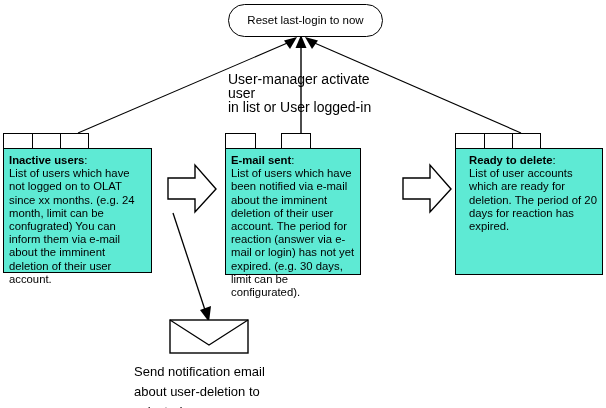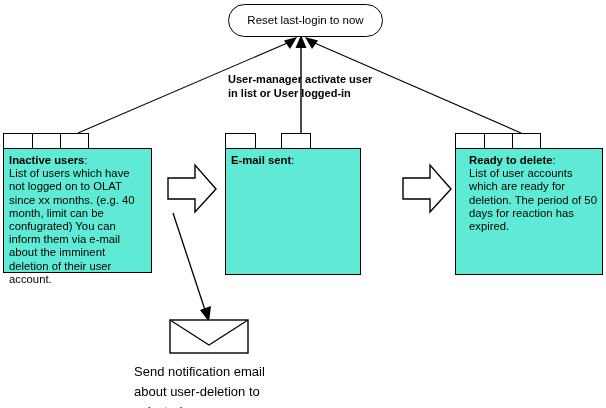--- a/index.html
+++ b/index.html
@@ -88,25 +88,24 @@
   }
   .envelope-caption {
     position: absolute;
     font-size: 13px;
     line-height: 20px;
   }
 
   
   .edge-label {
     position: absolute;
-    font-size: 11px;
+    font-size: 14px;
     line-height: 14px;
     background: transparent;
     white-space: pre-line;
-    font-weight: bold;
   }
 </style>
 </head>
 <body>
 
 <div id="diagram-canvas">
 
   <svg id="edge-layer" viewBox="0 0 606 408" width="606" height="408" xmlns="http://www.w3.org/2000/svg">
 
     <g>
@@ -152,47 +151,48 @@
 
   <div class="state-box" style="left:3px; top:133px; width:153px; height:142px;">
     <div class="state-tabs">
       <div class="state-tab" style="left:0px; width:30px;"></div>
       <div class="state-tab" style="left:29px; width:57px;"></div>
       <div class="state-tab" style="left:57px; width:29px;"></div>
     </div>
     <div class="state-body" style="top:15px; width:149px; height:125px;">
       <div class="state-text">
         <span class="state-title">Inactive users</span><span class="state-colon">:</span>
-        <span class="state-desc">List of users which have not logged on to OLAT since xx months. (e.g. 40 month, limit can be confugrated) You can inform them via e-mail about the imminent deletion of their user account.</span>
+        <span class="state-desc">List of users which have not logged on to OLAT since xx months. (e.g. 24 month, limit can be confugrated) You can inform them via e-mail about the imminent deletion of their user account.</span>
       </div>
     </div>
   </div>
 
   <div class="state-box" style="left:225px; top:133px; width:153px; height:144px;">
     <div class="state-tabs">
       <div class="state-tab" style="left:0px; width:31px;"></div>
       <div class="state-tab" style="left:56px; width:30px;"></div>
     </div>
     <div class="state-body" style="top:15px; width:136px; height:127px;">
       <div class="state-text">
         <span class="state-title">E-mail sent</span><span class="state-colon">:</span>
+        <span class="state-desc">List of users which have been notified via e-mail about the imminent deletion of their user account. The period for reaction (answer via e-mail or login) has not yet expired.  (e.g. 30 days, limit can be configurated).</span>
       </div>
     </div>
   </div>
 
   <div class="state-box" style="left:455px; top:133px; width:149px; height:144px;">
     <div class="state-tabs">
       <div class="state-tab" style="left:0px; width:30px;"></div>
       <div class="state-tab" style="left:29px; width:29px;"></div>
       <div class="state-tab" style="left:57px; width:29px;"></div>
     </div>
     <div class="state-body" style="top:15px; width:148px; height:127px;padding-left:8px;">
       <div class="state-text">
         <span class="state-title">Ready to delete</span><span class="state-colon">:</span>
-        <span class="state-desc">List of user accounts which are ready for deletion. The period of 50 days for reaction has expired.</span>
+        <span class="state-desc">List of user accounts which are ready for deletion. The period of 20 days for reaction has expired.</span>
       </div>
     </div>
   </div>
 
   <div class="envelope-caption" style="left:134px; top:362px; width:150px;">Send notification email
 about user-deletion to
 selected users</div>
 
 </div>
 

